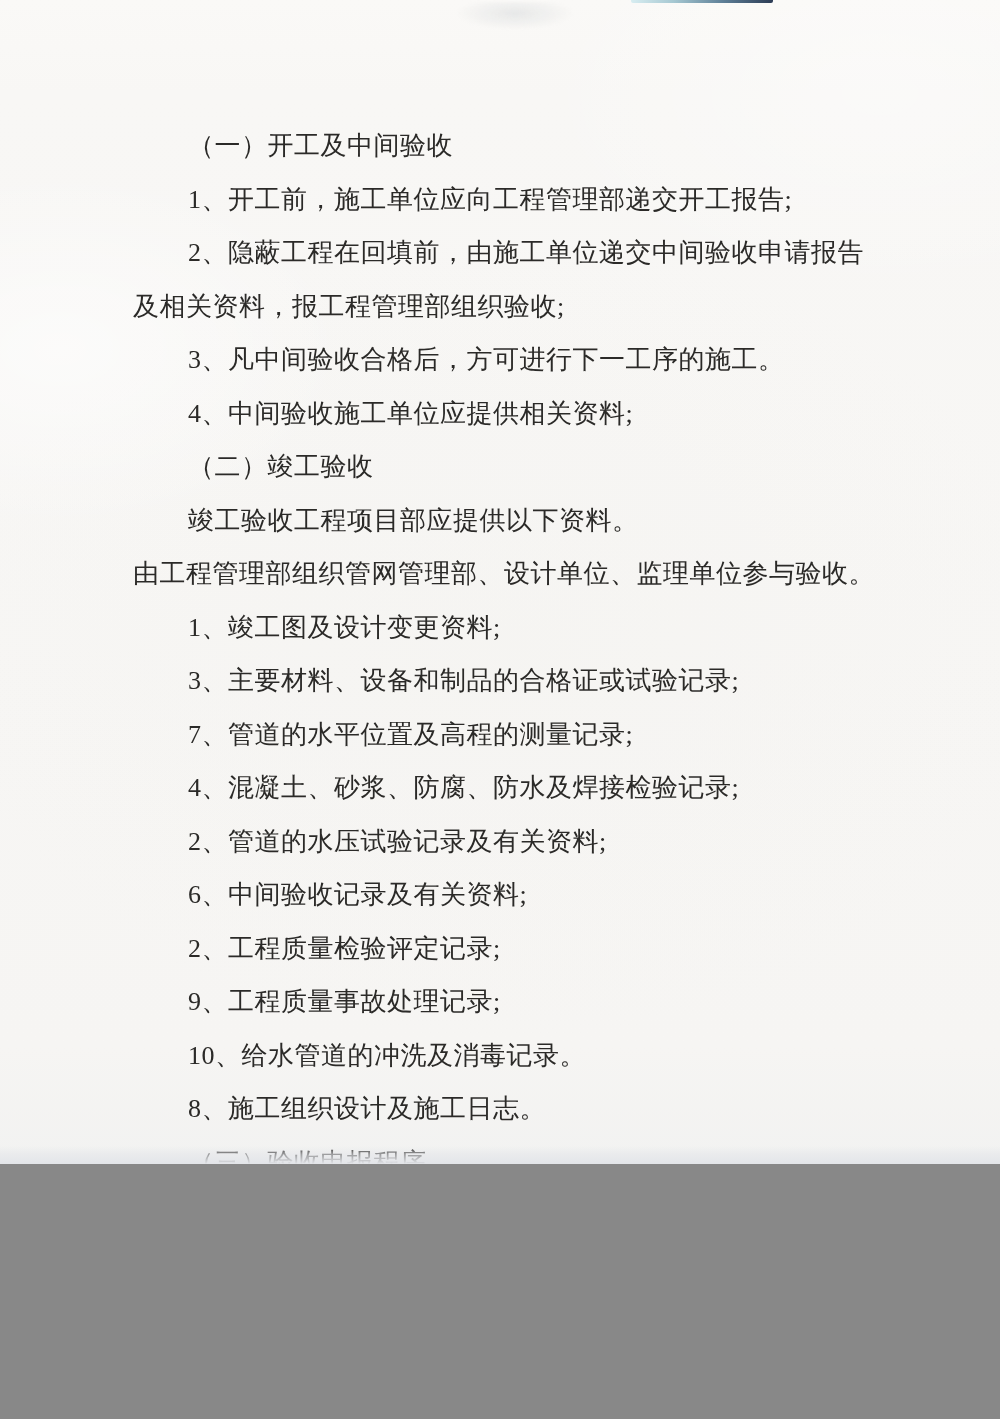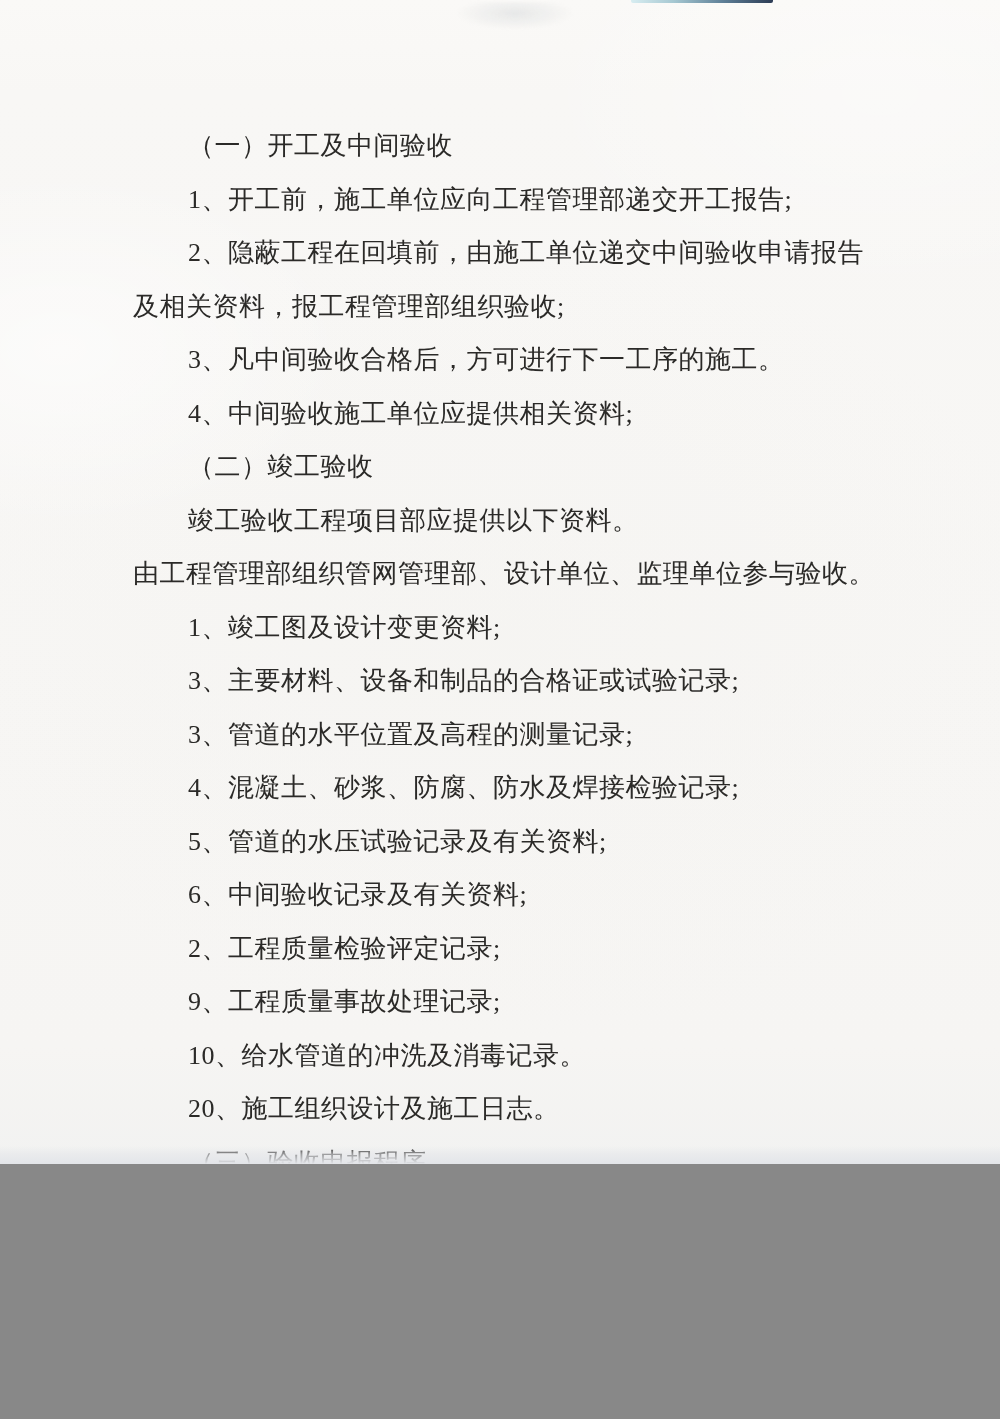--- a/index.html
+++ b/index.html
@@ -95,28 +95,28 @@
       <div class="line indent">1、开工前，施工单位应向工程管理部递交开工报告;</div>
       <div class="line indent">2、隐蔽工程在回填前，由施工单位递交中间验收申请报告</div>
       <div class="line">及相关资料，报工程管理部组织验收;</div>
       <div class="line indent">3、凡中间验收合格后，方可进行下一工序的施工。</div>
       <div class="line indent">4、中间验收施工单位应提供相关资料;</div>
       <div class="line indent">（二）竣工验收</div>
       <div class="line indent">竣工验收工程项目部应提供以下资料。</div>
       <div class="line">由工程管理部组织管网管理部、设计单位、监理单位参与验收。</div>
       <div class="line indent">1、竣工图及设计变更资料;</div>
       <div class="line indent">3、主要材料、设备和制品的合格证或试验记录;</div>
-      <div class="line indent">3、管道的水平位置及高程的测量记录;</div>
+      <div class="line indent">7、管道的水平位置及高程的测量记录;</div>
       <div class="line indent">4、混凝土、砂浆、防腐、防水及焊接检验记录;</div>
-      <div class="line indent">5、管道的水压试验记录及有关资料;</div>
+      <div class="line indent">2、管道的水压试验记录及有关资料;</div>
       <div class="line indent">6、中间验收记录及有关资料;</div>
       <div class="line indent">2、工程质量检验评定记录;</div>
       <div class="line indent">9、工程质量事故处理记录;</div>
       <div class="line indent">10、给水管道的冲洗及消毒记录。</div>
-      <div class="line indent">20、施工组织设计及施工日志。</div>
+      <div class="line indent">8、施工组织设计及施工日志。</div>
       <div class="line indent">（三）验收申报程序</div>
     </div>
 
   <div class="page-number">4</div>
 
   <div class="speck s1"></div>
   <div class="speck s2"></div>
   <div class="speck s3"></div>
   <div class="speck s4"></div>
   <div class="bottom-band"></div>

